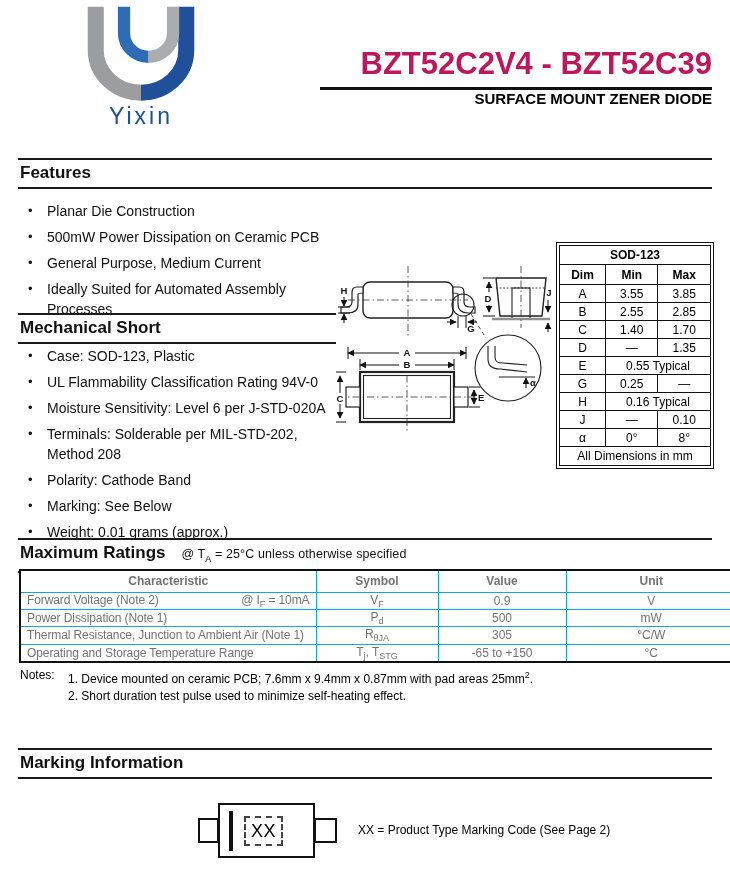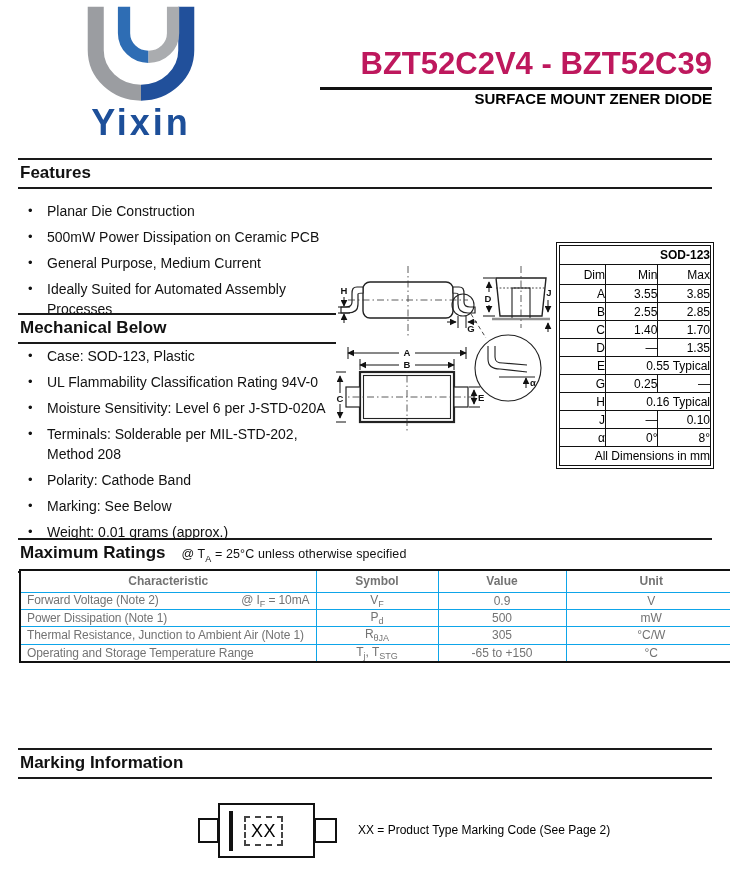--- a/index.html
+++ b/index.html
@@ -5,21 +5,21 @@
   * { box-sizing: border-box; }
   html,body { margin:0; padding:0; background:#fff; }
   .page {
     position:relative; width:730px; height:879px; background:#fff;
     font-family:"Liberation Sans", sans-serif; color:#111; overflow:hidden;
   }
 
   
   .logo { position:absolute; left:58px; top:6px; width:166px; height:146px; text-align:center; }
   .logo-mark { display:block; margin:0 auto; width:132px; height:96px; }
-  .logo-text { font-size:36px; font-weight:bold; color:#1d4f99; letter-spacing:3px; line-height:1; margin-top:3px; }
+  .logo-text { font-size:23px; font-weight:normal; color:#1d4f99; letter-spacing:3px; line-height:1; margin-top:3px; }
 
   
   .title-block { position:absolute; left:320px; top:46px; width:392px; text-align:right; }
   .title-block h1 { margin:0; font-size:31px; font-weight:bold; white-space:nowrap; color:#be185d; }
   .title-rule { border-top:3px solid #111; margin-top:5px; }
   .subtitle { font-size:15px; font-weight:bold; color:#000; }
 
   
   .sec-head {
     position:absolute; border-top:2px solid #1a1a1a; border-bottom:2px solid #1a1a1a;
@@ -50,23 +50,23 @@
   .tick    { stroke:#111; stroke-width:1; }
   .dash    { stroke:#333; stroke-width:0.9; stroke-dasharray:4 3; fill:none; }
   .dotln   { stroke:#333; stroke-width:0.9; stroke-dasharray:1.8 1.8; }
   .seat    { stroke:#909090; stroke-width:2.4; }
   .wbg     { fill:#fff; }
   .dimlab  { font-family:"Liberation Sans", sans-serif; font-size:9.5px; font-weight:bold; fill:#111; }
 
   
   .dim-wrap { position:absolute; left:556px; top:242px; width:158px; border:1px solid #111; padding:2px; background:#fff; }
   .dim-table { width:100%; border-collapse:collapse; font-size:12px; text-align:center; color:#000; }
-  .dim-table td, .dim-table th { border:1px solid #111; height:18px; padding:0; font-weight:normal;text-align:right; }
+  .dim-table td, .dim-table th { border:1px solid #111; height:18px; padding:0; font-weight:normal; }
   .dim-table .ttl td { font-weight:bold; height:19px; }
-  .dim-table .hdr th { font-weight:normal; height:20px; }
+  .dim-table .hdr th { font-weight:bold; height:20px; }
   .dim-table .ftr td { height:19px; }
 
   
   .ratings-table {
     position:absolute; left:19px; top:569px; width:719px;
     border-collapse:collapse; font-size:12px; background:#fff; color:#737373;
   }
   .ratings-table th, .ratings-table td { border:1px solid #0ea5e9; height:17px; padding:0 6px; text-align:center; }
   .ratings-table thead th { height:22px; font-weight:bold; border-top:2px solid #111; }
   .ratings-table { border:2px solid #111; }
@@ -126,21 +126,21 @@
         <span class="dot">•</span>
         <span>General Purpose, Medium Current</span>
       </li>
     <li>
         <span class="dot">•</span>
         <span>Ideally Suited for Automated Assembly Processes</span>
       </li>
   </ul>
 
   <div class="sec-head mech-head">
-    <span>Mechanical Below</span>
+    <span>Mechanical Short</span>
   </div>
   <ul class="bullets mech-list">
     <li>
         <span class="dot">•</span>
         <span>Case: SOD-123, Plastic</span>
       </li>
     <li>
         <span class="dot">•</span>
         <span>UL Flammability Classification Rating 94V-0</span>
       </li>
@@ -359,20 +359,27 @@
       </tr>
       <tr>
         <td class="char-cell">Operating and Storage Temperature Range</td>
         <td><span>T</span><sub>j</sub><span>, T</span><sub>STG</sub></td>
         <td>-65 to +150</td>
         <td>°C</td>
       </tr>
     </tbody>
   </table>
 
+  <div class="notes">
+    <div class="notes-label">Notes:</div>
+    <div>
+      <div><span>1. Device mounted on ceramic PCB; 7.6mm x 9.4mm x 0.87mm with pad areas 25mm</span><sup>2</sup><span>.</span></div>
+      <div>2. Short duration test pulse used to minimize self-heating effect.</div>
+    </div>
+  </div>
 
   <div class="sec-head marking-head">
     <span>Marking Information</span>
   </div>
 
   <div class="mark-tab-left"></div>
   <div class="mark-tab-right"></div>
   <div class="mark-body"></div>
   <div class="mark-band"></div>
   <div class="mark-code-box">

